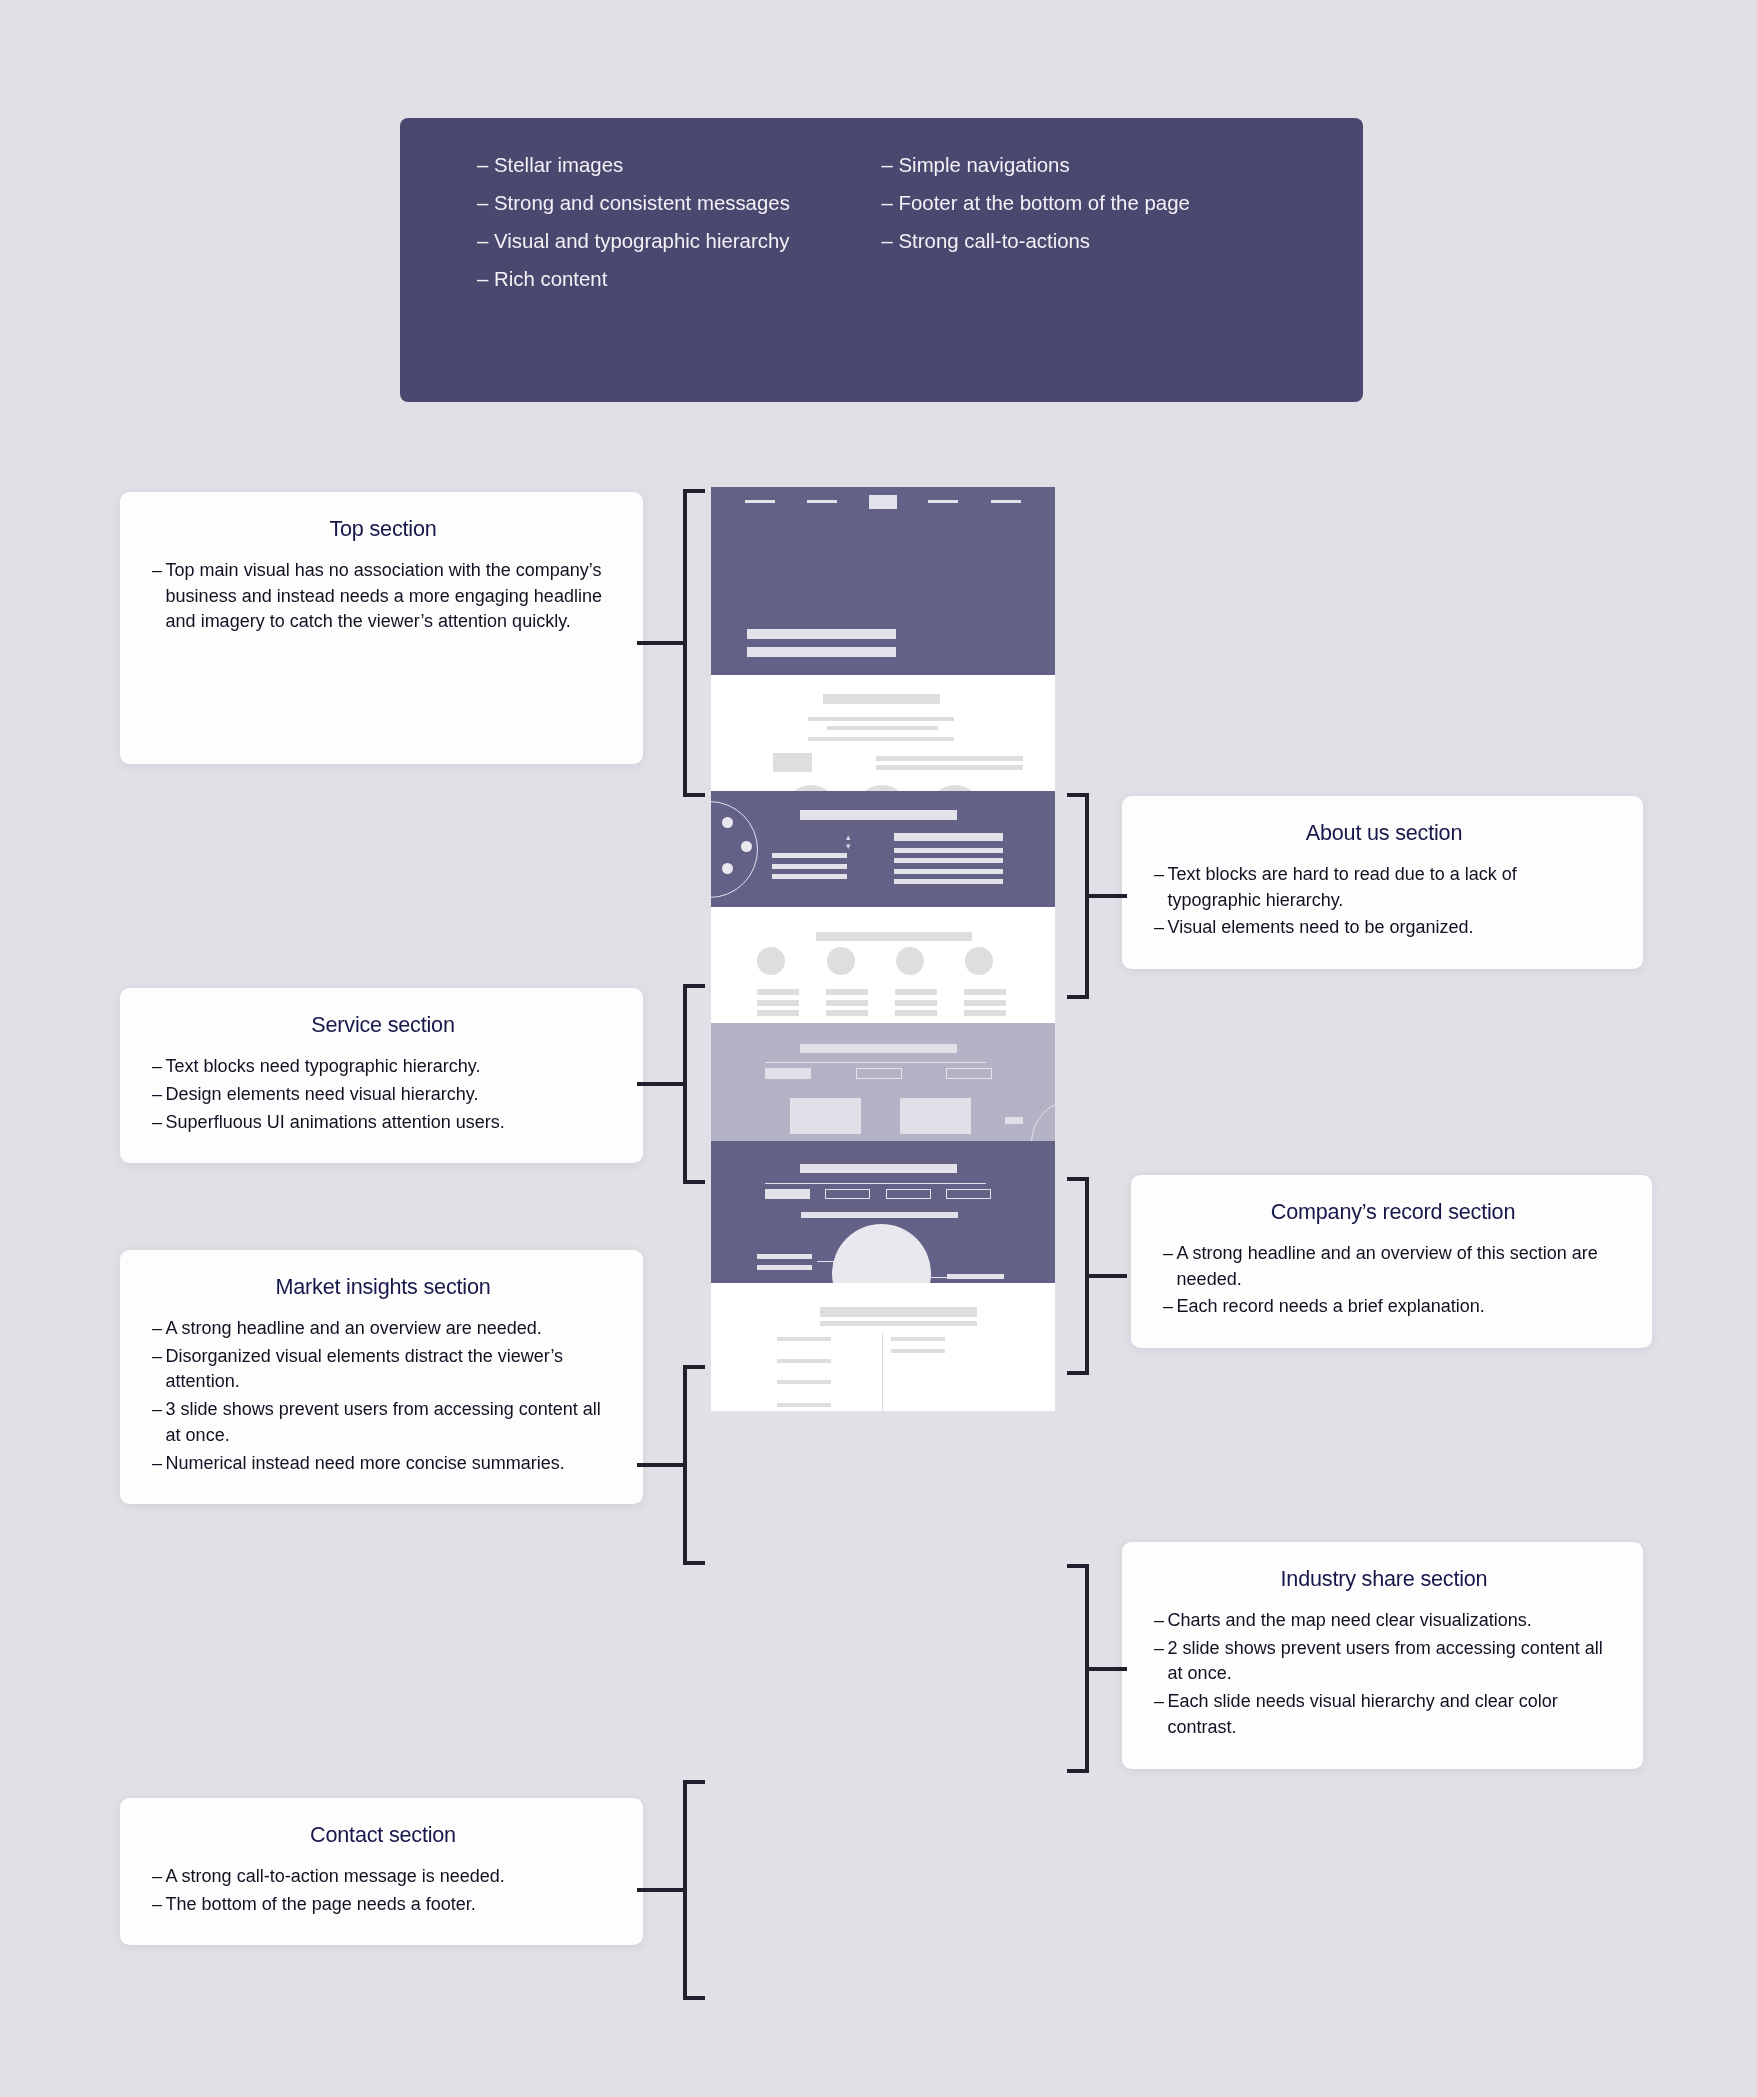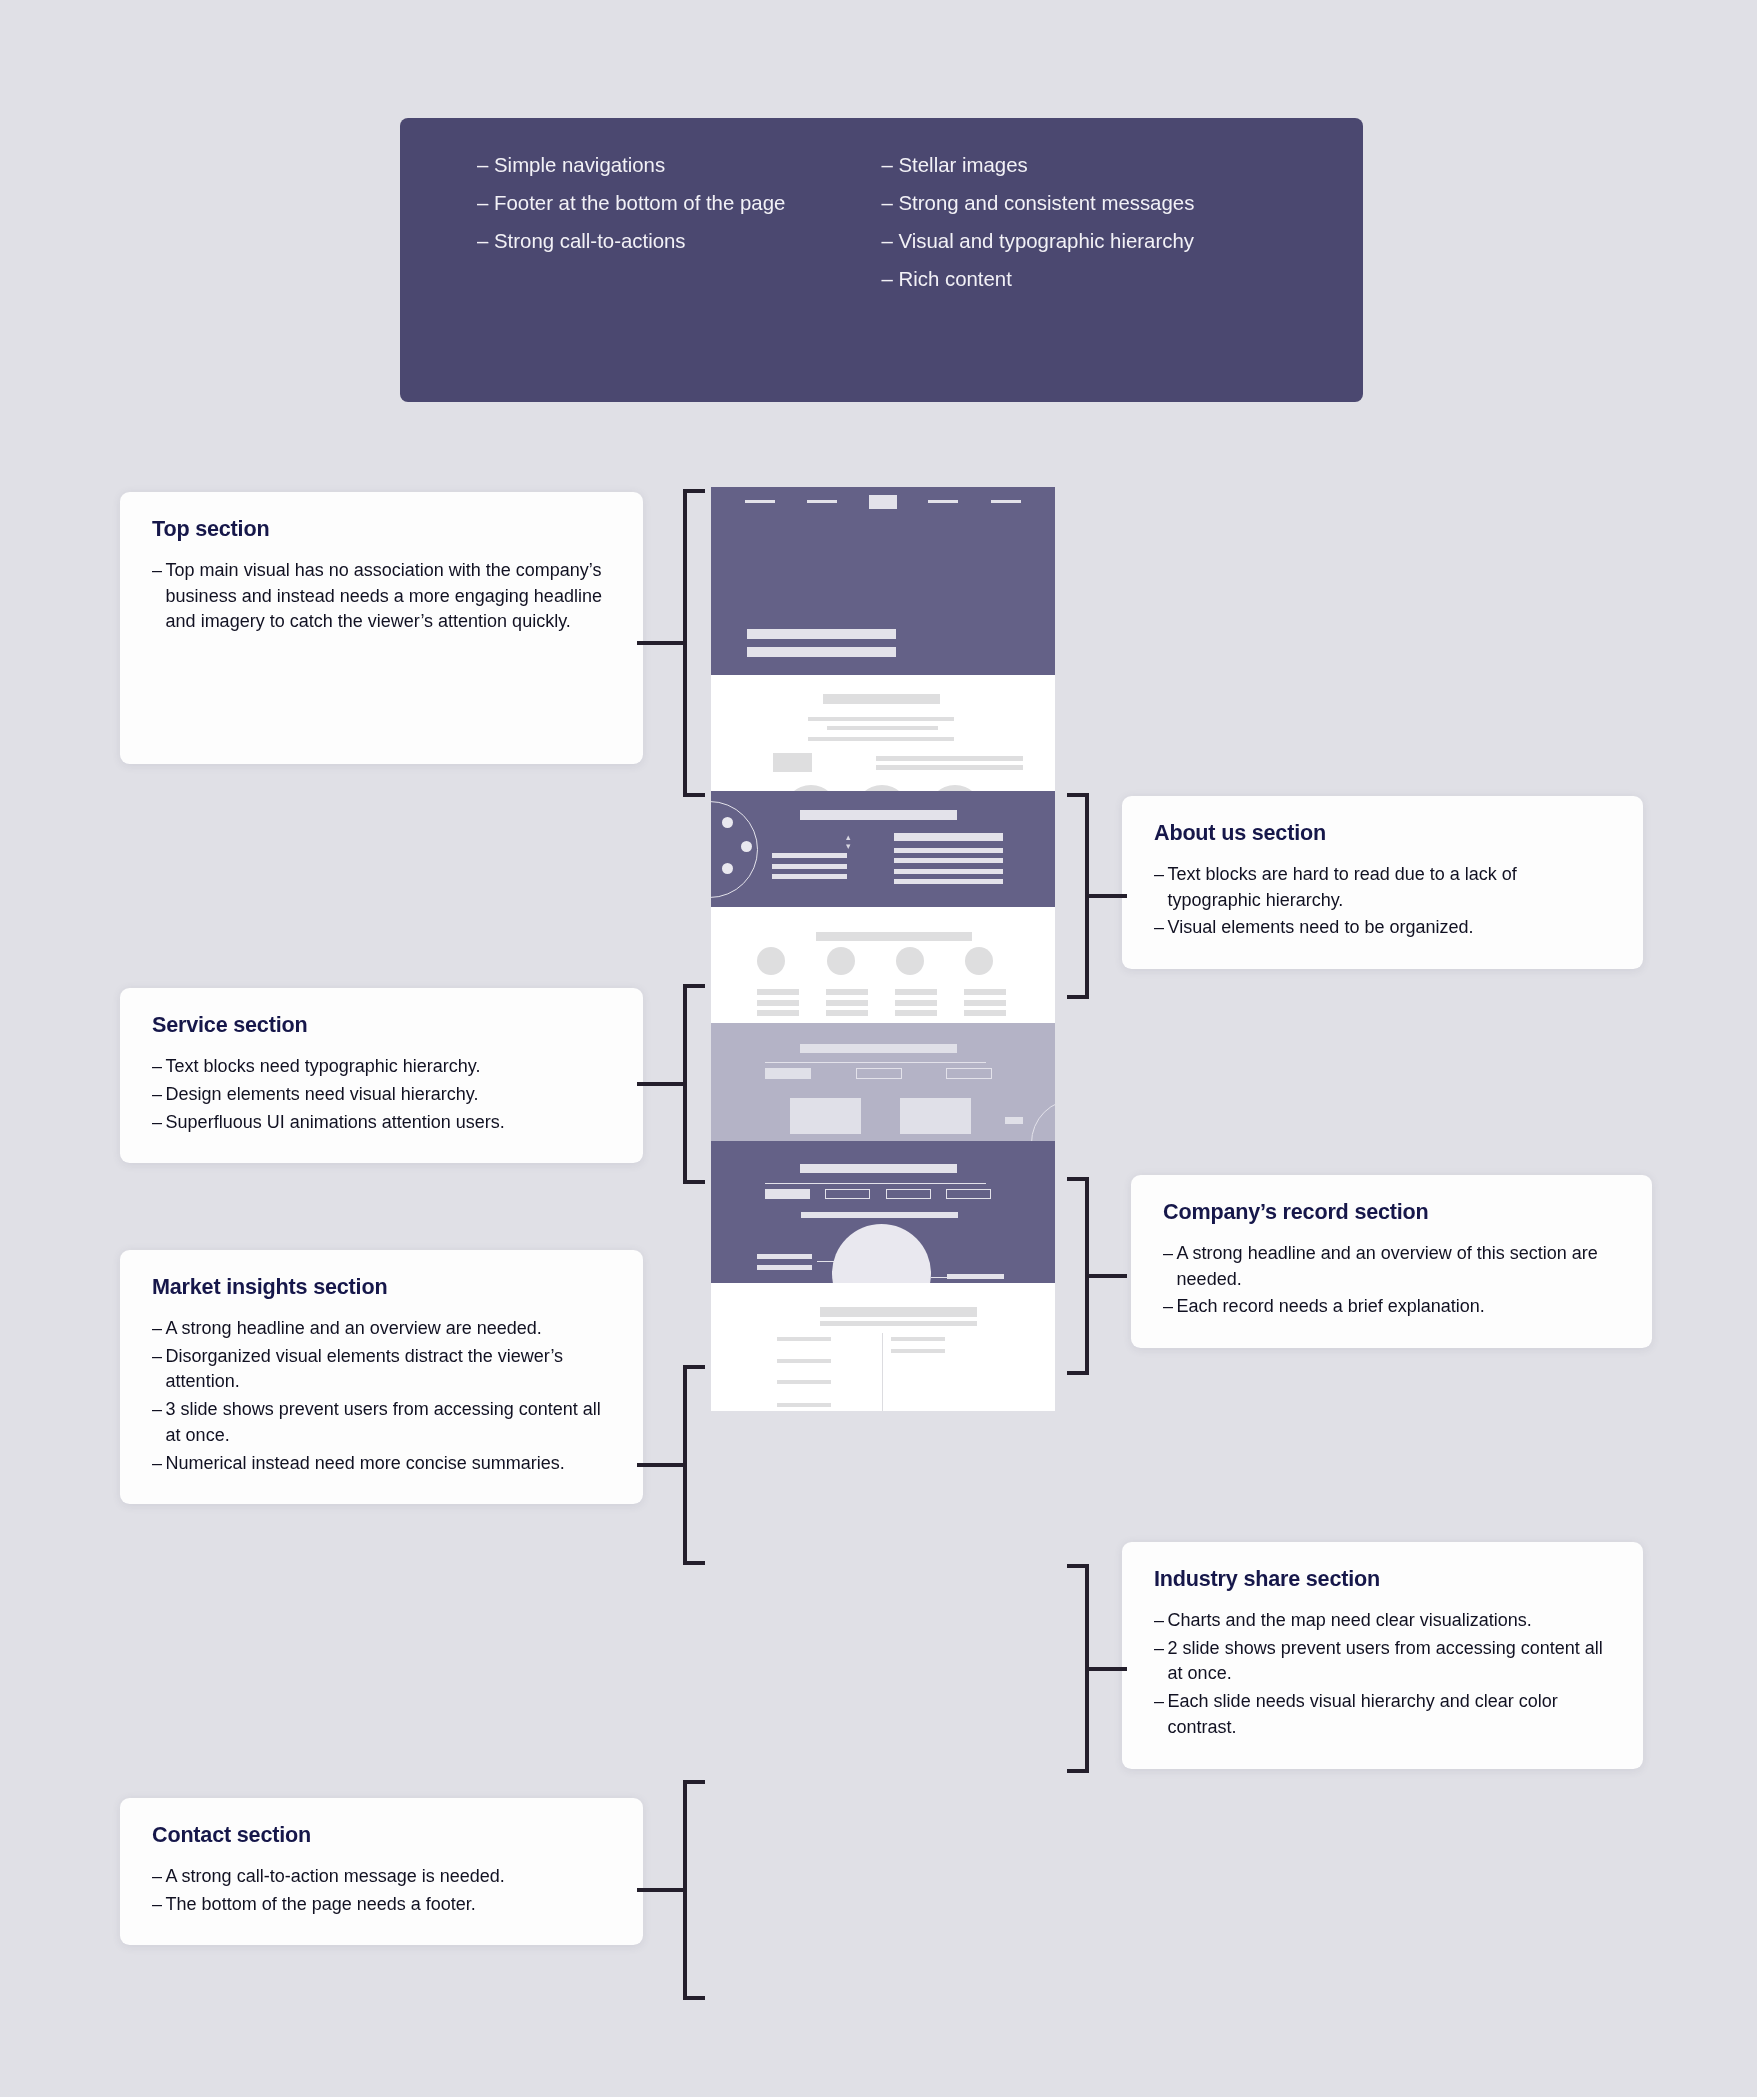--- a/index.html
+++ b/index.html
@@ -27,22 +27,23 @@
     color:#f2f1f6; margin-bottom:17.6px; white-space:nowrap;
   }
 
   
   .card {
     position:absolute; background:#fdfdfd; border-radius:9.6px;
     box-shadow:0 1.6px 8px rgba(70,70,100,.10);
     padding:24px 29px 25.6px 32px;
   }
   .card h3 {
-    color:#16174a; font-size:21.6px; font-weight:bold; letter-spacing:-0.2px;
+    color:#16174a; font-size:21.6px; font-weight:normal; letter-spacing:-0.2px;
     margin-bottom:16px;
+    text-align:center;
   }
   .card .bullet {
     display:flex; font-size:18px; line-height:1.42; color:#111122;
     margin-bottom:2.4px;
   }
   .card .bullet .dash { width:13.6px; flex:0 0 13.6px; }
   .card .bullet .txt { flex:1; }
 
   .card-top      { left:120px; top:492px;  width:523px; min-height:272px; }
   .card-about    { left:1122px; top:796px; width:521px; }
@@ -83,29 +84,29 @@
     background:transparent;
   }
   .chev { position:absolute; color:#d8d7e2; font-size:8.8px; line-height:1; }
 </style>
 </head>
 <body>
 
 <div class="banner">
   <div class="banner-cols">
     <div class="banner-col">
-      <div class="bl">– Simple navigations</div>
-      <div class="bl">– Footer at the bottom of the page</div>
-      <div class="bl">– Strong call-to-actions</div>
-    </div>
-    <div class="banner-col">
       <div class="bl">– Stellar images</div>
       <div class="bl">– Strong and consistent messages</div>
       <div class="bl">– Visual and typographic hierarchy</div>
       <div class="bl">– Rich content</div>
+    </div>
+    <div class="banner-col">
+      <div class="bl">– Simple navigations</div>
+      <div class="bl">– Footer at the bottom of the page</div>
+      <div class="bl">– Strong call-to-actions</div>
     </div>
   </div>
 </div>
 
 <div class="card card-top">
   <h3>Top section</h3>
   <div class="bullet">
     <span class="dash">–</span>
     <span class="txt">Top main visual has no association with the company’s business and instead needs a more engaging headline and imagery to catch the viewer’s attention quickly.</span>
   </div>

